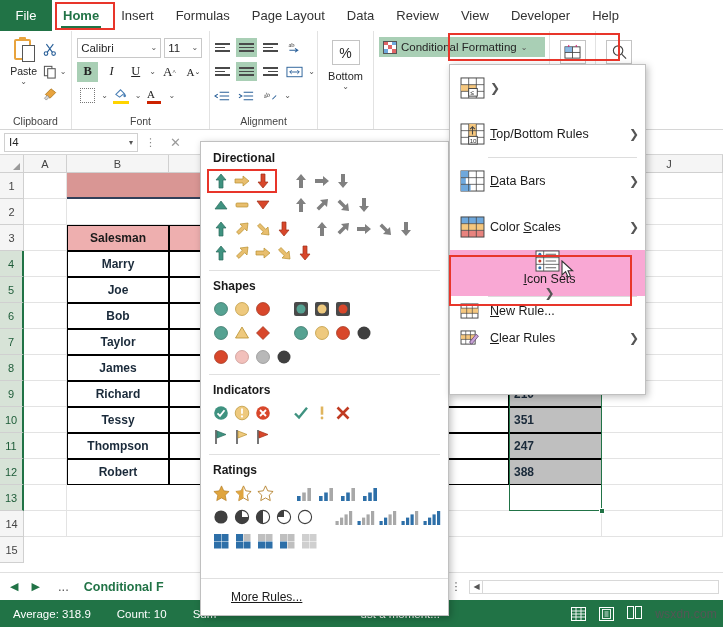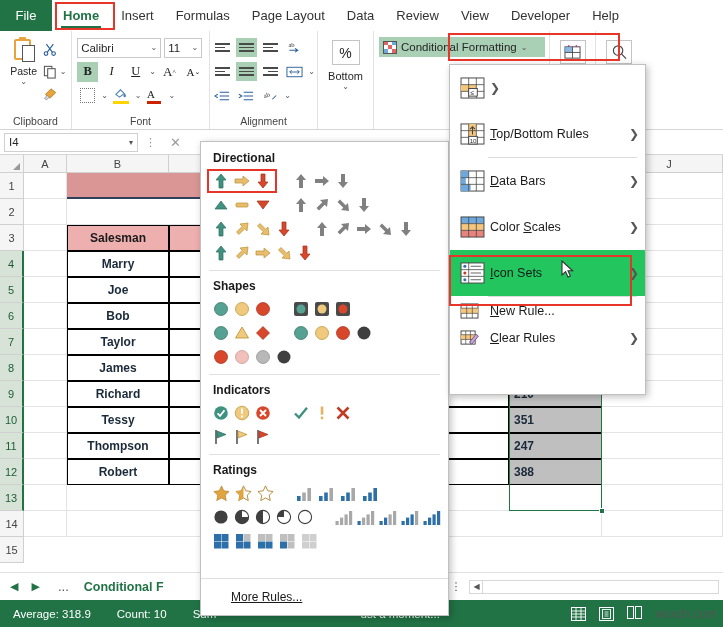--- a/index.html
+++ b/index.html
@@ -237,21 +237,21 @@
   .cfmenu {
     position: absolute; left: 449px; top: 64px; width: 197px; height: 331px;
     background: #fff; border: 1px solid #c0c0c0;
     box-shadow: 2px 2px 7px rgba(0,0,0,.25); z-index: 22;
   }
   .cfitem {
     height: 46px; display: flex; align-items: center; padding: 0 6px 0 10px;
     font-size: 12.5px; color: #1a1a1a; position: relative;
   }
   .cfitem.small { height: 27px; font-size: 12.5px; }
-  .cfitem.hl { background: #22c55e; }
+  .cfitem.hl { background: #f9a8d4; flex-direction: column; }
   .cfitem .glyph { width: 30px; display: flex; align-items: center; }
   .cfitem .txt { flex: 1; }
   .cfitem .arr { font-size: 12px; color: #555; }
   .cfdiv { height: 1px; background: #ddd; margin: 0 8px 0 38px; }
   .hlbox {
     position: absolute; left: 449px; top: 255px; width: 183px; height: 51px;
     border: 2.5px solid #e8352a; z-index: 24; pointer-events: none;
   }
   .cfbtn-redbox {
     position: absolute; left: 448px; top: 33px; width: 172px; height: 28px;

